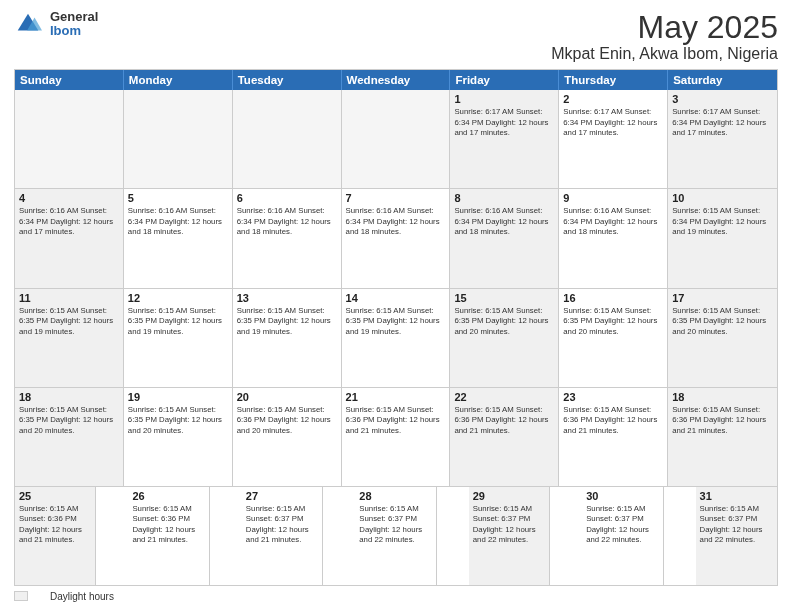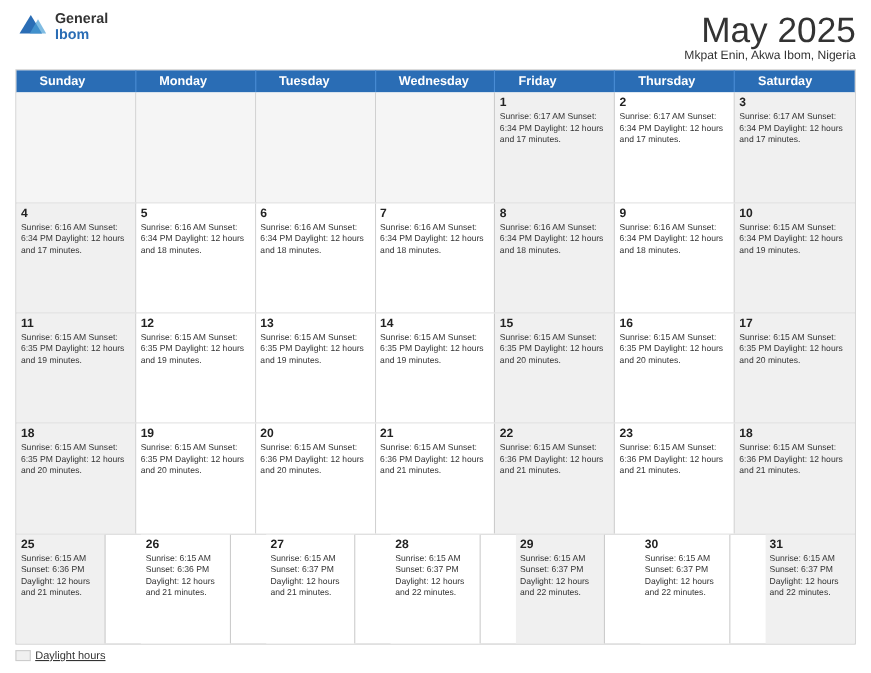--- a/index.html
+++ b/index.html
@@ -50,39 +50,39 @@
     .title-block {
       text-align: right;
     }
     .main-title {
       font-size: 32px;
       font-weight: normal;
       color: #333;
       line-height: 1.1;
     }
     .subtitle {
-      font-size: 11px;
+      font-size: 16px;
       color: #333;
     }
     .calendar {
       flex: 1;
       display: flex;
       flex-direction: column;
       border: 1px solid #ccc;
     }
     .cal-header-row {
       display: grid;
       grid-template-columns: repeat(7, 1fr);
       background: #2a6db5;
     }
     .cal-header-cell {
       color: #fff;
       font-size: 11.5px;
       font-weight: bold;
-      padding: 4px 21px;
+      padding: 4px 5px;
       border-right: 1px solid #4a8dd5;
       text-align: left;
     }
     .cal-header-cell:last-child { border-right: none; }
     .cal-body {
       flex: 1;
       display: flex;
       flex-direction: column;
     }
     .cal-week {
@@ -110,25 +110,24 @@
       color: #222;
     }
     .day-info {
       font-size: 7.8px;
       color: #333;
       line-height: 1.35;
     }
     .legend {
       display: flex;
       align-items: flex-start;
-      gap: 4px;
+      gap: 22px;
       margin-top: 5px;
       font-size: 10px;
       color: #333;
-      text-decoration: underline;
     }
     .legend-box {
       width: 14px;
       height: 10px;
       background: #f0f0f0;
       border: 1px solid #ccc;
     }
   </style>
 </head>
 <body>

